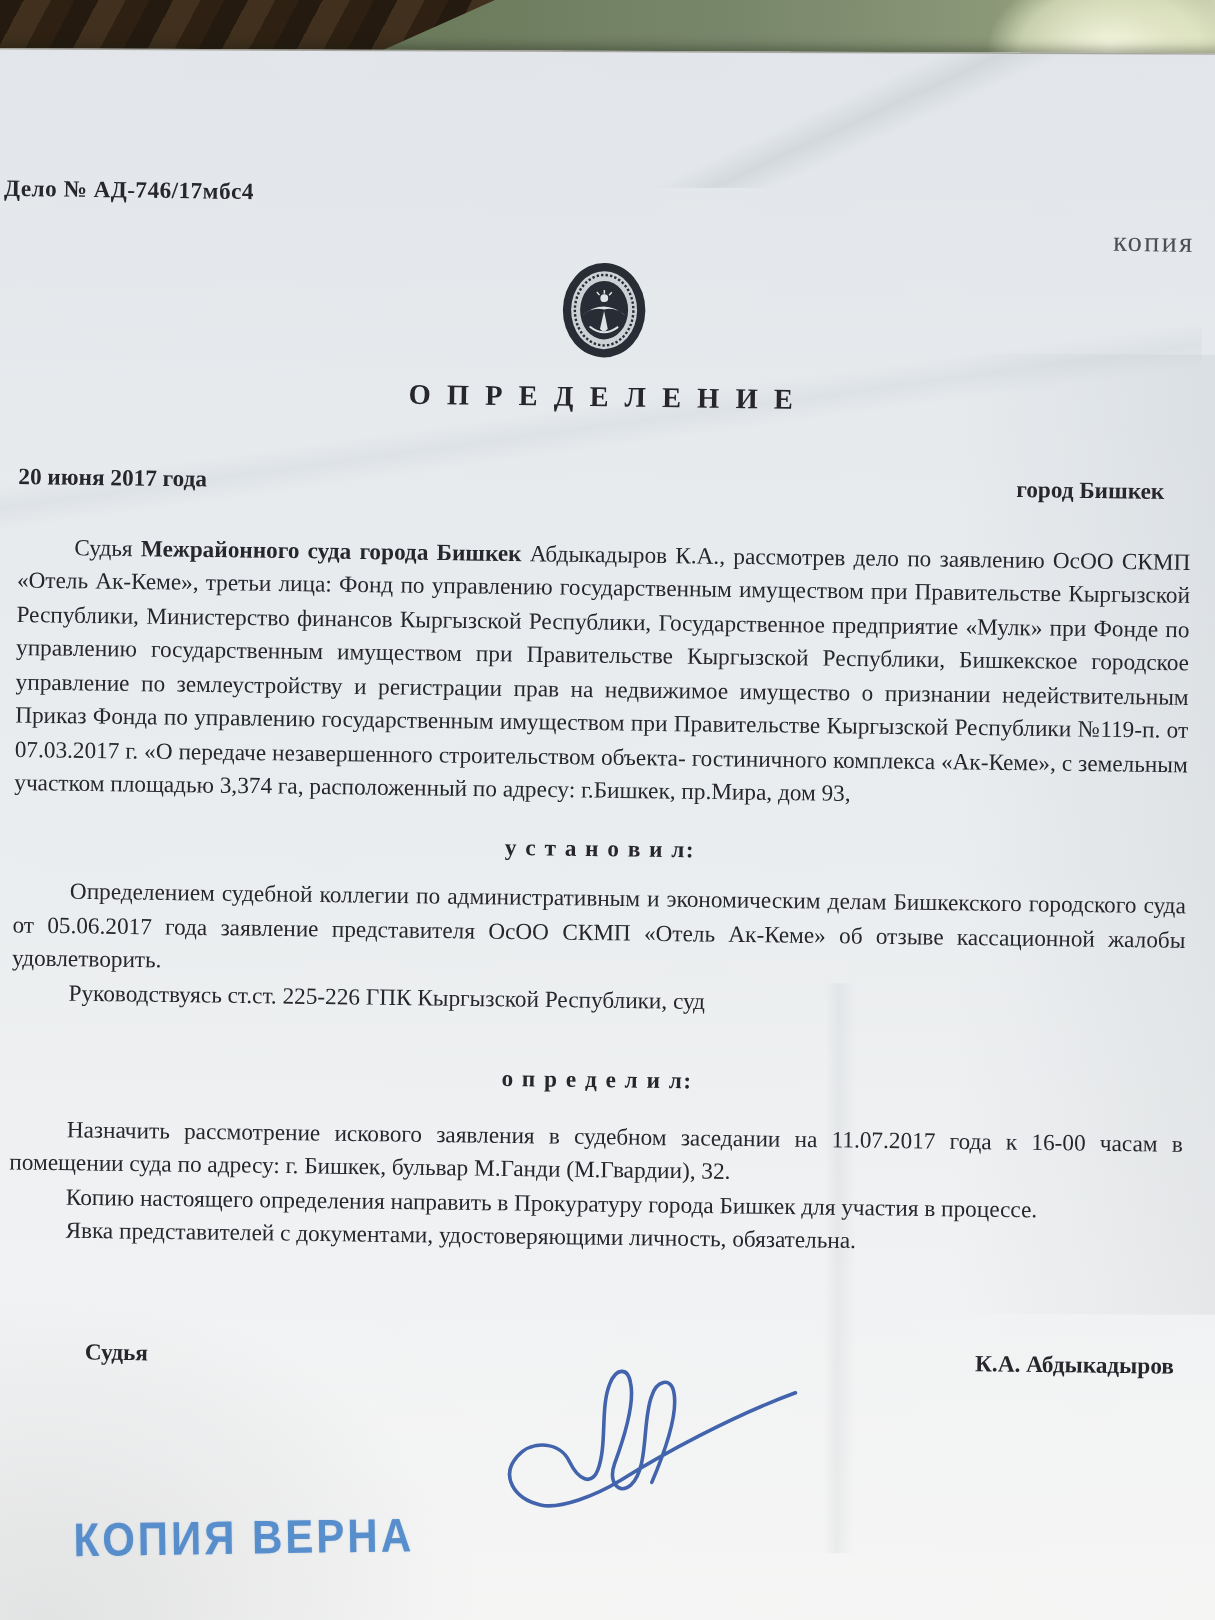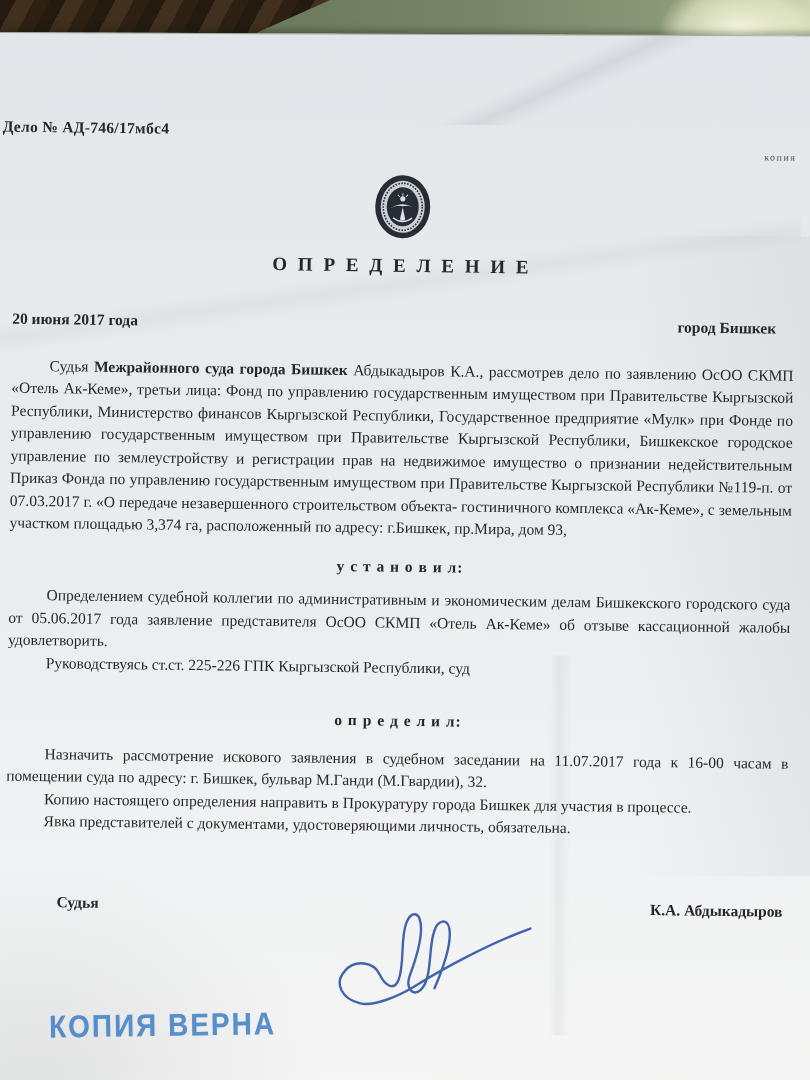--- a/index.html
+++ b/index.html
@@ -30,21 +30,21 @@
   .shade-right{right:0;top:200px;width:180px;height:640px;
     background:linear-gradient(90deg,rgba(110,118,128,0) 0%,rgba(110,118,128,.09) 100%);}
   .shade-bottomleft{left:0;bottom:0;width:360px;height:260px;
     background:radial-gradient(ellipse at 12% 92%,rgba(105,110,118,.14),rgba(105,110,118,0) 65%);}
   .shade-sigfold{left:540px;top:620px;width:60px;height:380px;
     background:linear-gradient(90deg,transparent 35%,rgba(110,118,126,.08) 50%,transparent 70%);}
   
   .doc{position:absolute;inset:0;transform:rotate(.5deg);transform-origin:50% 0;
     color:#27262c;}
   .case-number{position:absolute;left:12px;top:88px;font-size:15.5px;font-weight:bold;letter-spacing:.3px;}
-  .copy-label{position:absolute;right:20px;top:112px;font-size:10px;color:#4e4e52;letter-spacing:1.5px;}
+  .copy-label{position:absolute;right:20px;top:112px;font-size:19px;color:#4e4e52;letter-spacing:1.5px;}
   .emblem{position:absolute;left:50%;top:138px;transform:translateX(-50%);width:58px;height:68px;}
   .doc-title{position:absolute;left:0;right:0;top:220px;text-align:center;
     font-size:19px;font-weight:bold;letter-spacing:3px;}
   .doc-body{position:absolute;left:24px;right:20px;top:278px;font-size:15.5px;line-height:22.5px;}
   .date-row{display:flex;justify-content:space-between;font-weight:bold;}
   .date-row .city{padding-right:18px;}
   p{margin:0;text-align:justify;text-indent:38px;}
   .intro{margin-top:24px;}
   .sec-heading{text-align:center;font-weight:bold;font-size:15.5px;margin:16px 0 11px;letter-spacing:1px;text-indent:0;}
   .sec-heading.opr{margin-top:31px;margin-bottom:15px;}

